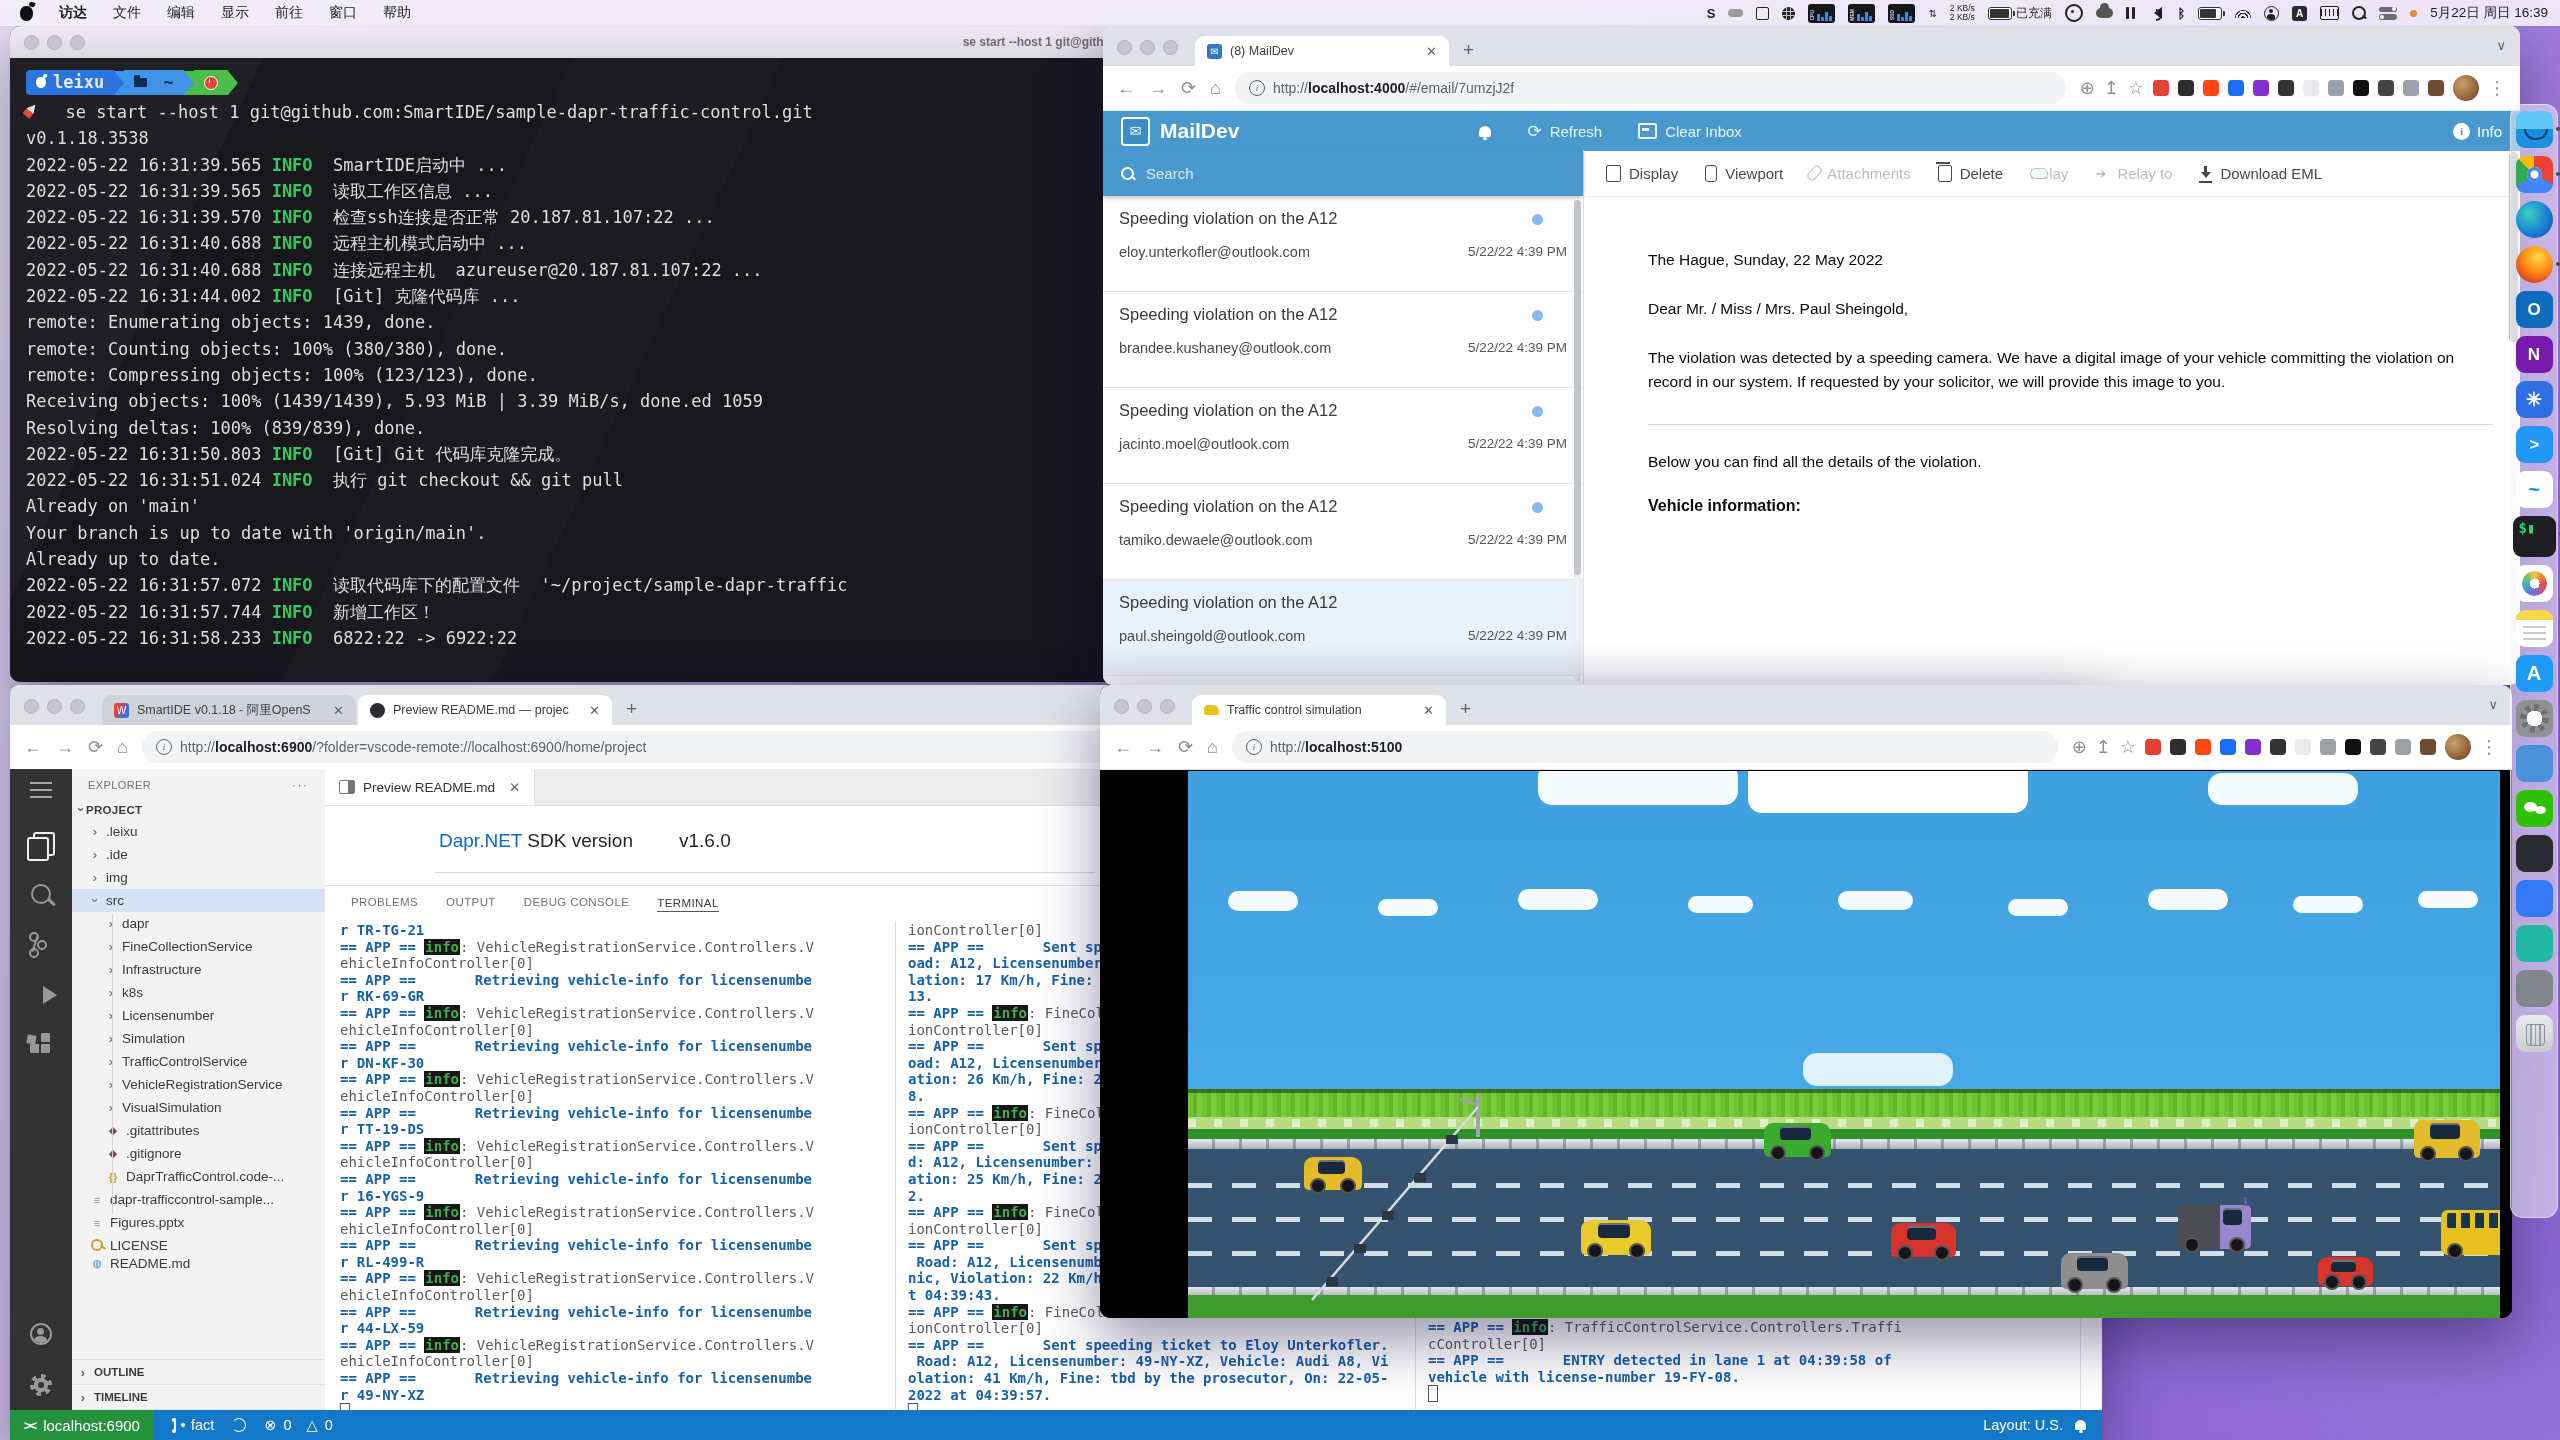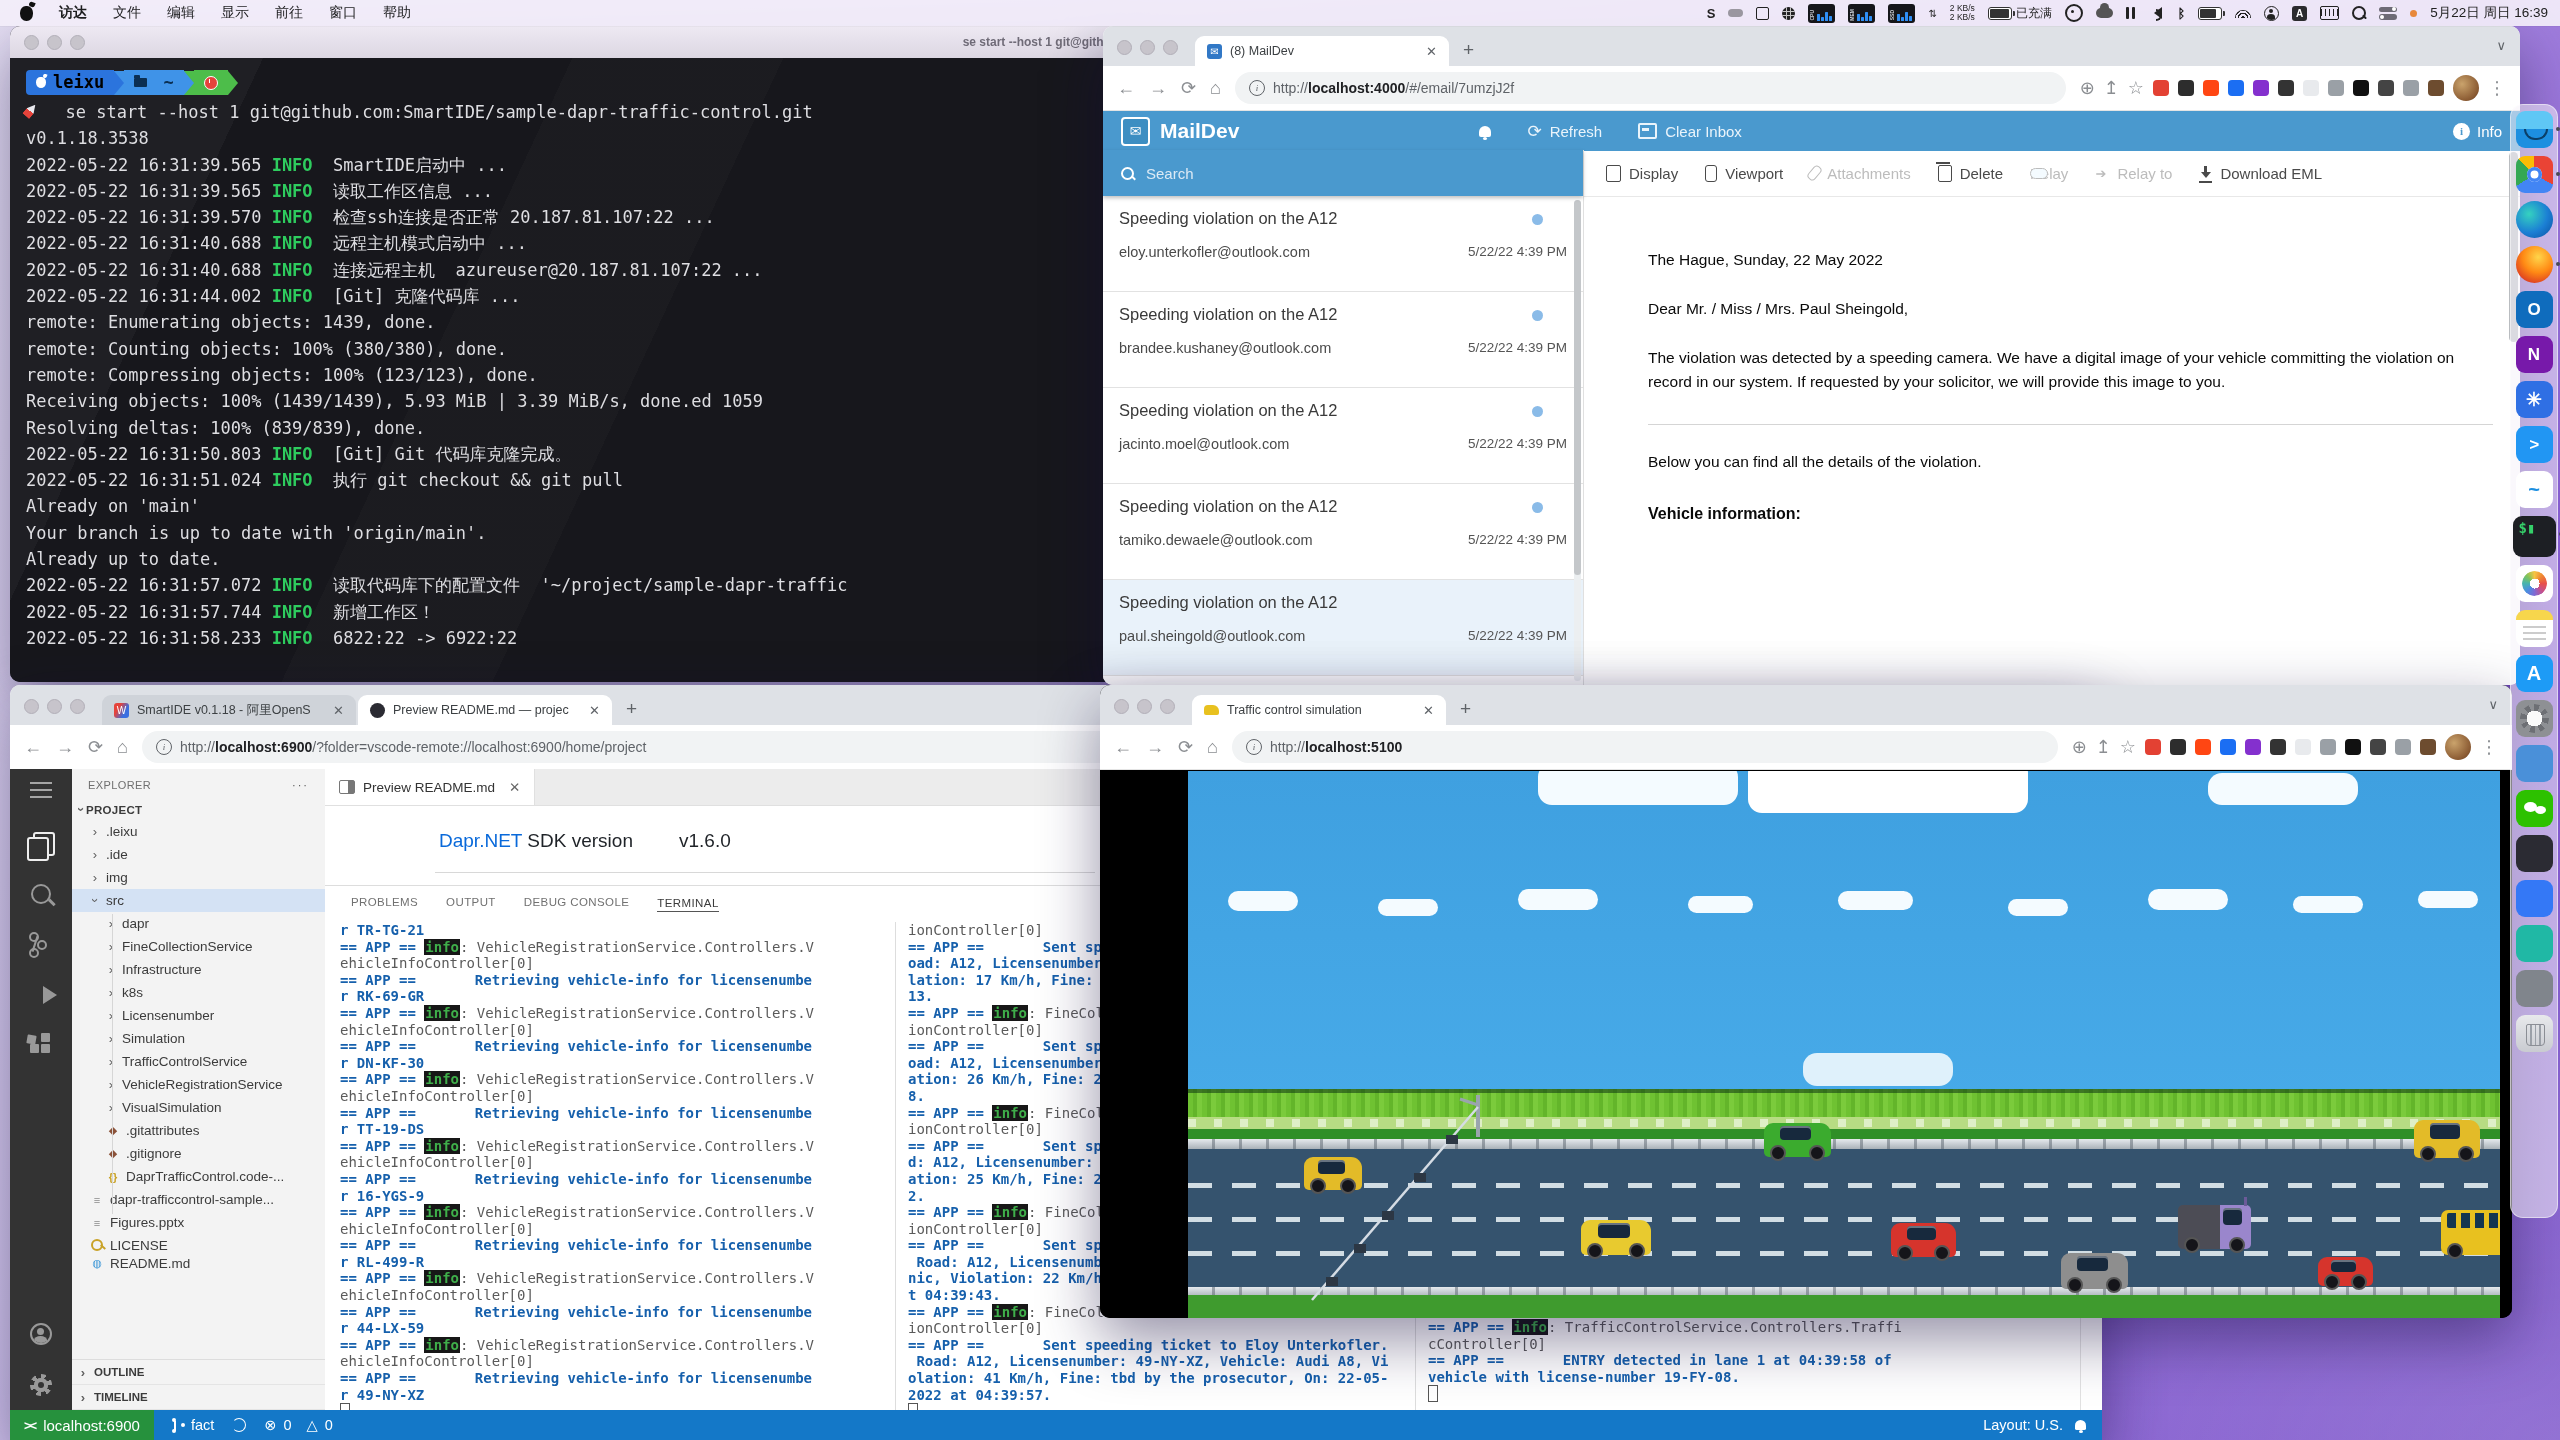--- a/index.html
+++ b/index.html
@@ -62,21 +62,21 @@
   .lights i{width:13px;height:13px;border-radius:50%;background:#c7c4cb;border:.5px solid #b2afb8;}
   
   .term-win{left:10px;top:26px;width:1115px;height:656px;background:#17171c;}
   .term-title{height:32px;background:linear-gradient(#eee9f3,#dcd7e2);display:flex;align-items:center;padding:0 14px;}
   .term-title .t{margin-left:auto;font-size:12px;font-weight:bold;color:#6f6b77;white-space:nowrap;overflow:hidden;}
   .term-body{position:absolute;inset:32px 0 0 0;background:
      linear-gradient(115deg, rgba(255,255,255,.035) 0 18%, transparent 18% 40%, rgba(255,255,255,.02) 40% 55%, transparent 55%),#17171c;
      padding:10px 16px;font-family:"DejaVu Sans Mono",monospace;font-size:17px;line-height:26.3px;color:#dedee2;white-space:pre-wrap;}
   .tl-info{color:#2ecc5e;font-weight:bold;}
   .prompt{display:inline-flex;height:25px;align-items:center;margin:2px 0 4px 0;}
-  .pseg{display:inline-flex;align-items:center;height:25px;padding:0 10px;color:#000000;font-weight:bold;}
+  .pseg{display:inline-flex;align-items:center;height:25px;padding:0 10px;color:#e5e5e5;font-weight:bold;}
   .pseg.s1{background:#2b74dd;border-radius:4px 0 0 4px;}
   .pseg.s2{background:#3f93e8;color:#0b2f52;}
   .pseg.s3{background:#4dbd4a;}
   .parr{width:0;height:0;border-top:12.5px solid transparent;border-bottom:12.5px solid transparent;}
   .a1{border-left:10px solid #2b74dd;background:#3f93e8;}
   .a2{border-left:10px solid #3f93e8;background:#4dbd4a;}
   .a3{border-left:10px solid #4dbd4a;}
   .apple-mini{width:10px;height:11px;background:#fff;border-radius:45% 45% 50% 50%;margin-right:7px;position:relative;}
   .apple-mini::after{content:"";position:absolute;right:-1px;top:-3px;width:4px;height:4px;background:#fff;border-radius:60% 0 60% 60%;transform:rotate(18deg);}
   .folder-mini{width:13px;height:9px;background:#0b2f52;border-radius:1px;position:relative;margin-right:6px;}
@@ -145,21 +145,21 @@
   .banner{position:relative;width:792px;height:80px;}
   .banner .bar{position:absolute;left:64px;right:0;top:12px;height:56px;background:linear-gradient(#2aa2db 0 70%,#17699c 70% 100%);}
   .banner .bt{position:absolute;left:64px;right:0;top:22px;text-align:center;color:#fff;font-weight:bold;font-size:19px;}
   .banner .d{position:absolute;width:52px;height:52px;transform:rotate(45deg);border-radius:4px;}
   .banner .d1{left:18px;top:18px;background:#d9dde2;}
   .banner .d2{left:6px;top:10px;background:#0e3a5c;}
   .banner .d3{left:14px;top:2px;background:#1b6fae;}
   .banner .d4{left:22px;top:14px;background:#2f9ad0;}
   .md-p{max-width:845px;line-height:24px;margin-top:25px;}
   .md-hr{width:845px;border-top:1px solid #d5d5d5;margin-top:30px;}
-  .md-sec{font-weight:bold;margin-top:28px;font-size:16px;}
+  .md-sec{font-weight:bold;margin-top:20px;font-size:16px;}
   .md-winscroll{position:absolute;right:2px;top:126px;width:9px;height:190px;background:#b9bcc0;border-radius:5px;}
   
   .code-win{left:10px;top:685px;width:2092px;height:755px;background:#fff;border-radius:10px 10px 0 0;}
   .cw-body{position:absolute;top:84px;bottom:30px;left:0;right:0;display:flex;}
   .actbar{width:62px;background:#333333;display:flex;flex-direction:column;align-items:center;padding-top:8px;gap:26px;}
   .actbar .sp{flex:1;}
   .ai{width:26px;height:26px;position:relative;opacity:.75;}
   .ai.on{opacity:1;}
   .ai-menu i{display:block;height:2px;background:#ccc;margin:5px 2px;}
   .ai-files{border:2px solid #eee;border-radius:3px;width:18px;height:20px;margin-left:6px;margin-top:3px;}

